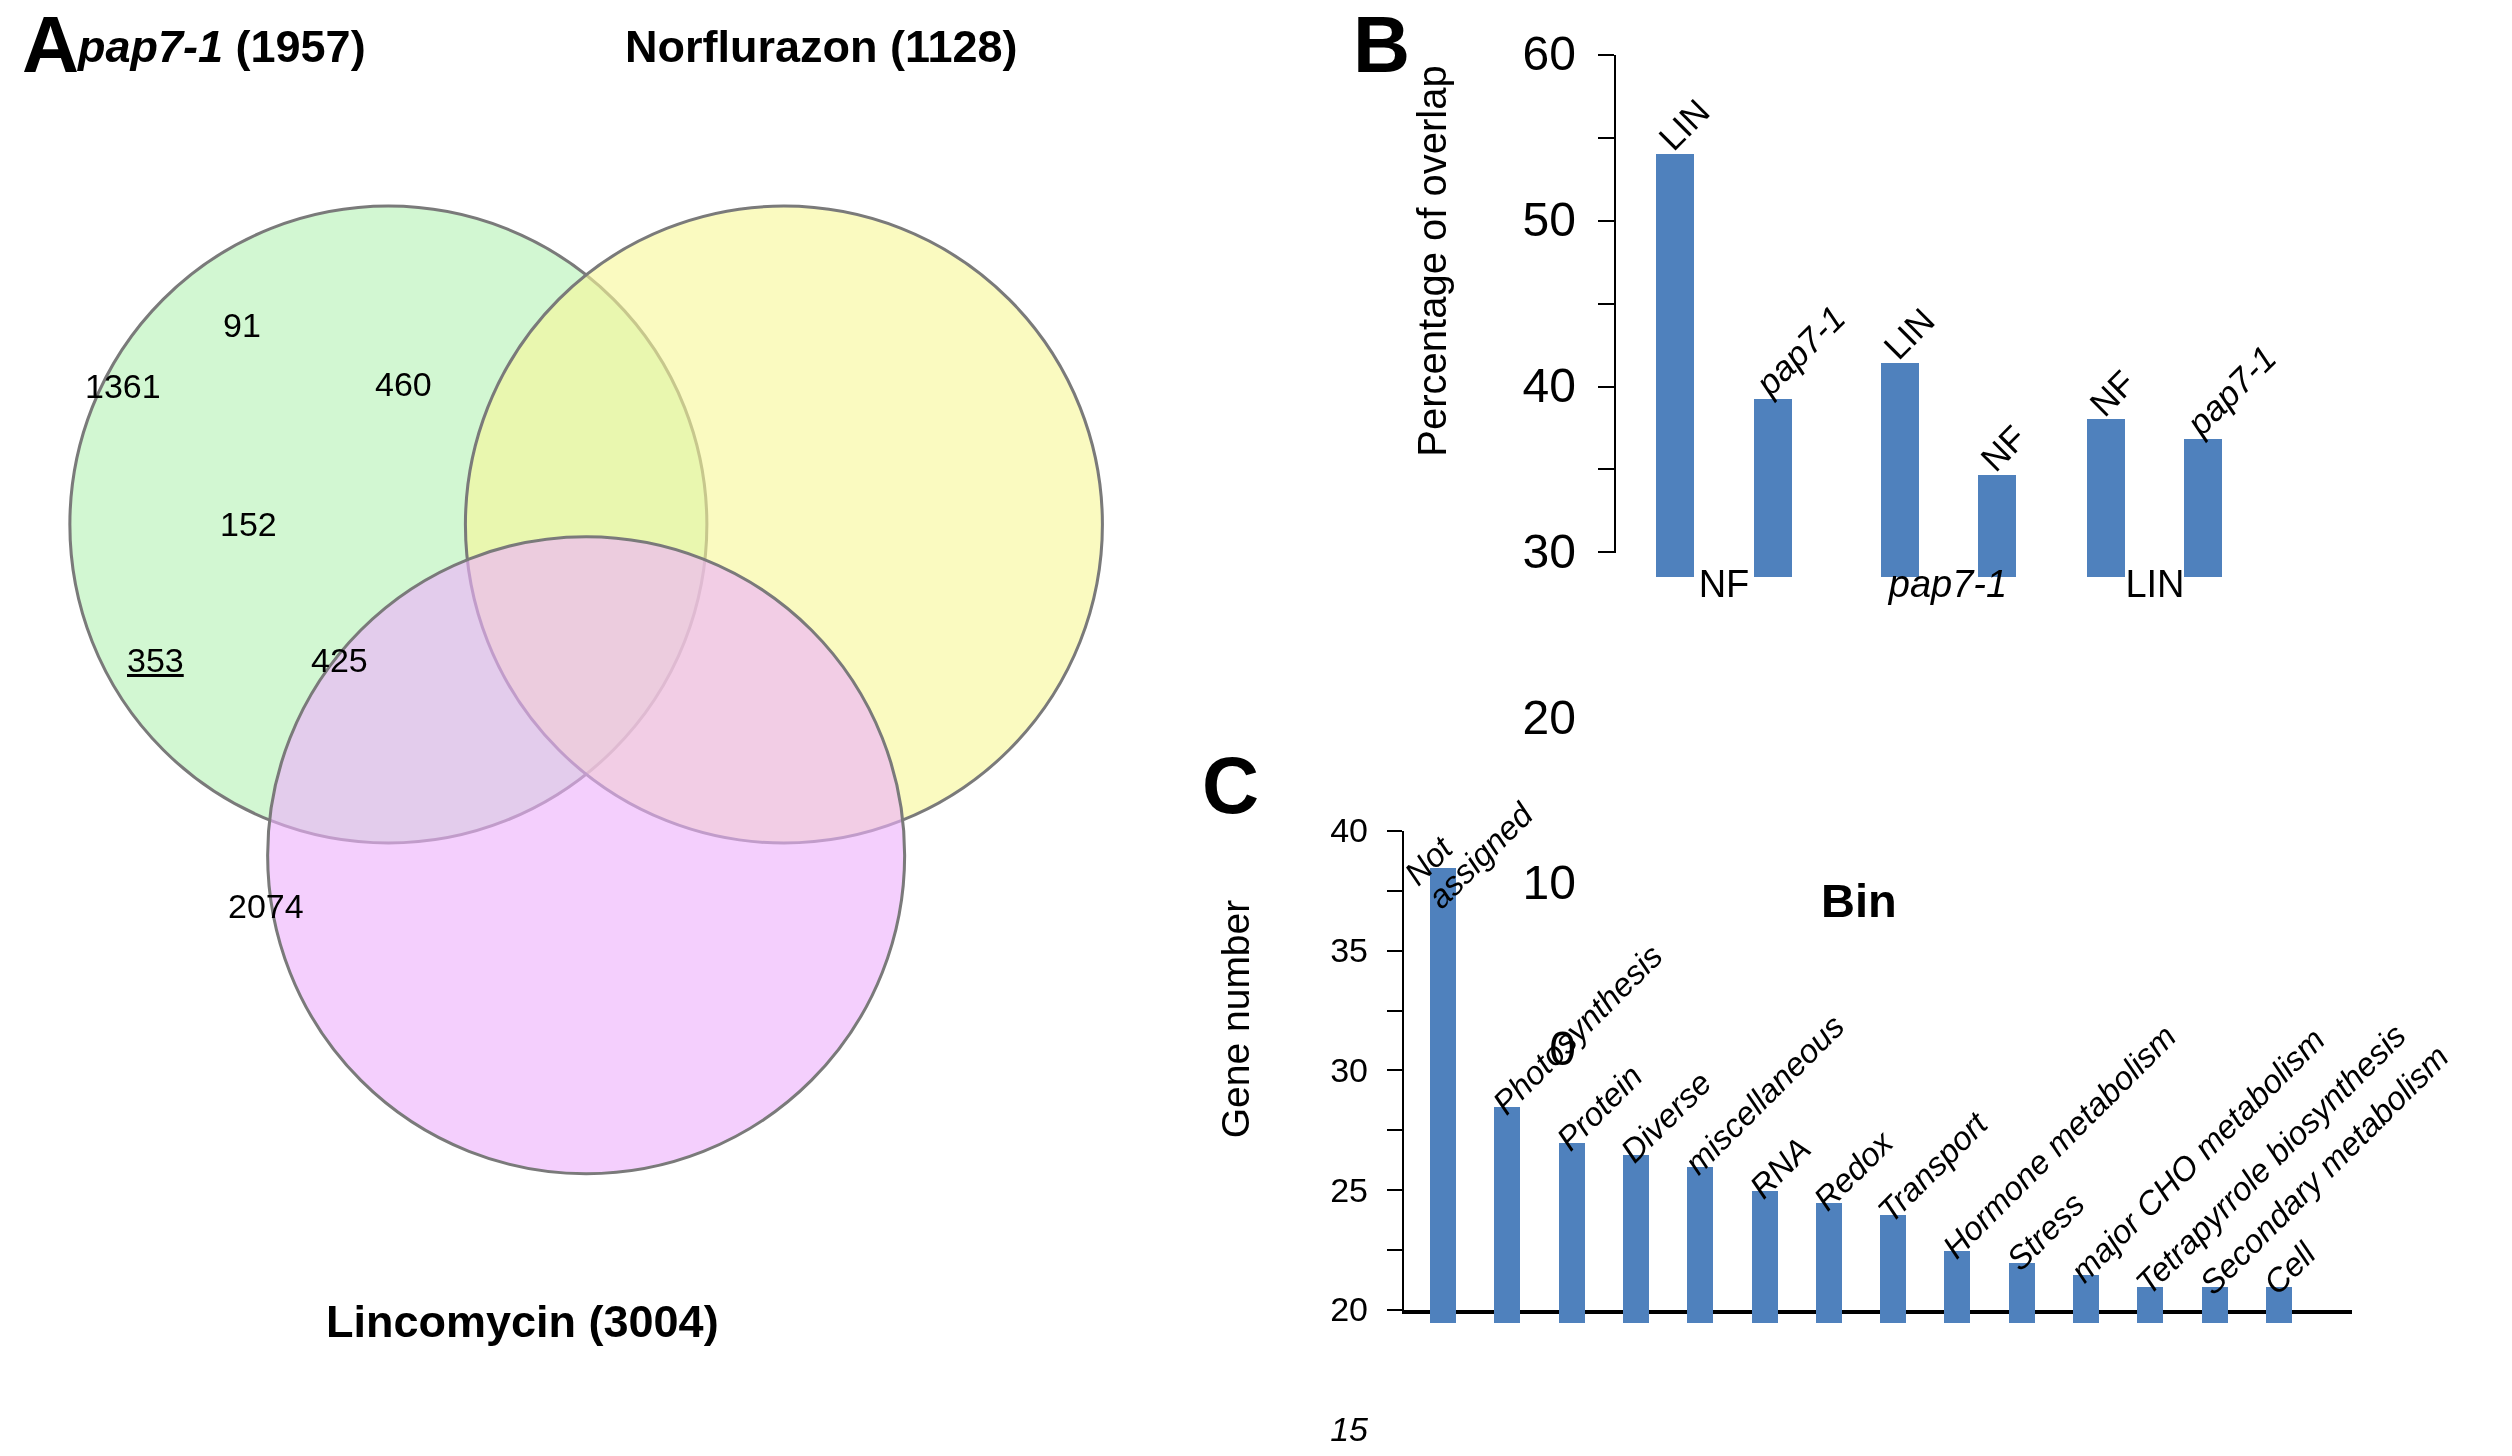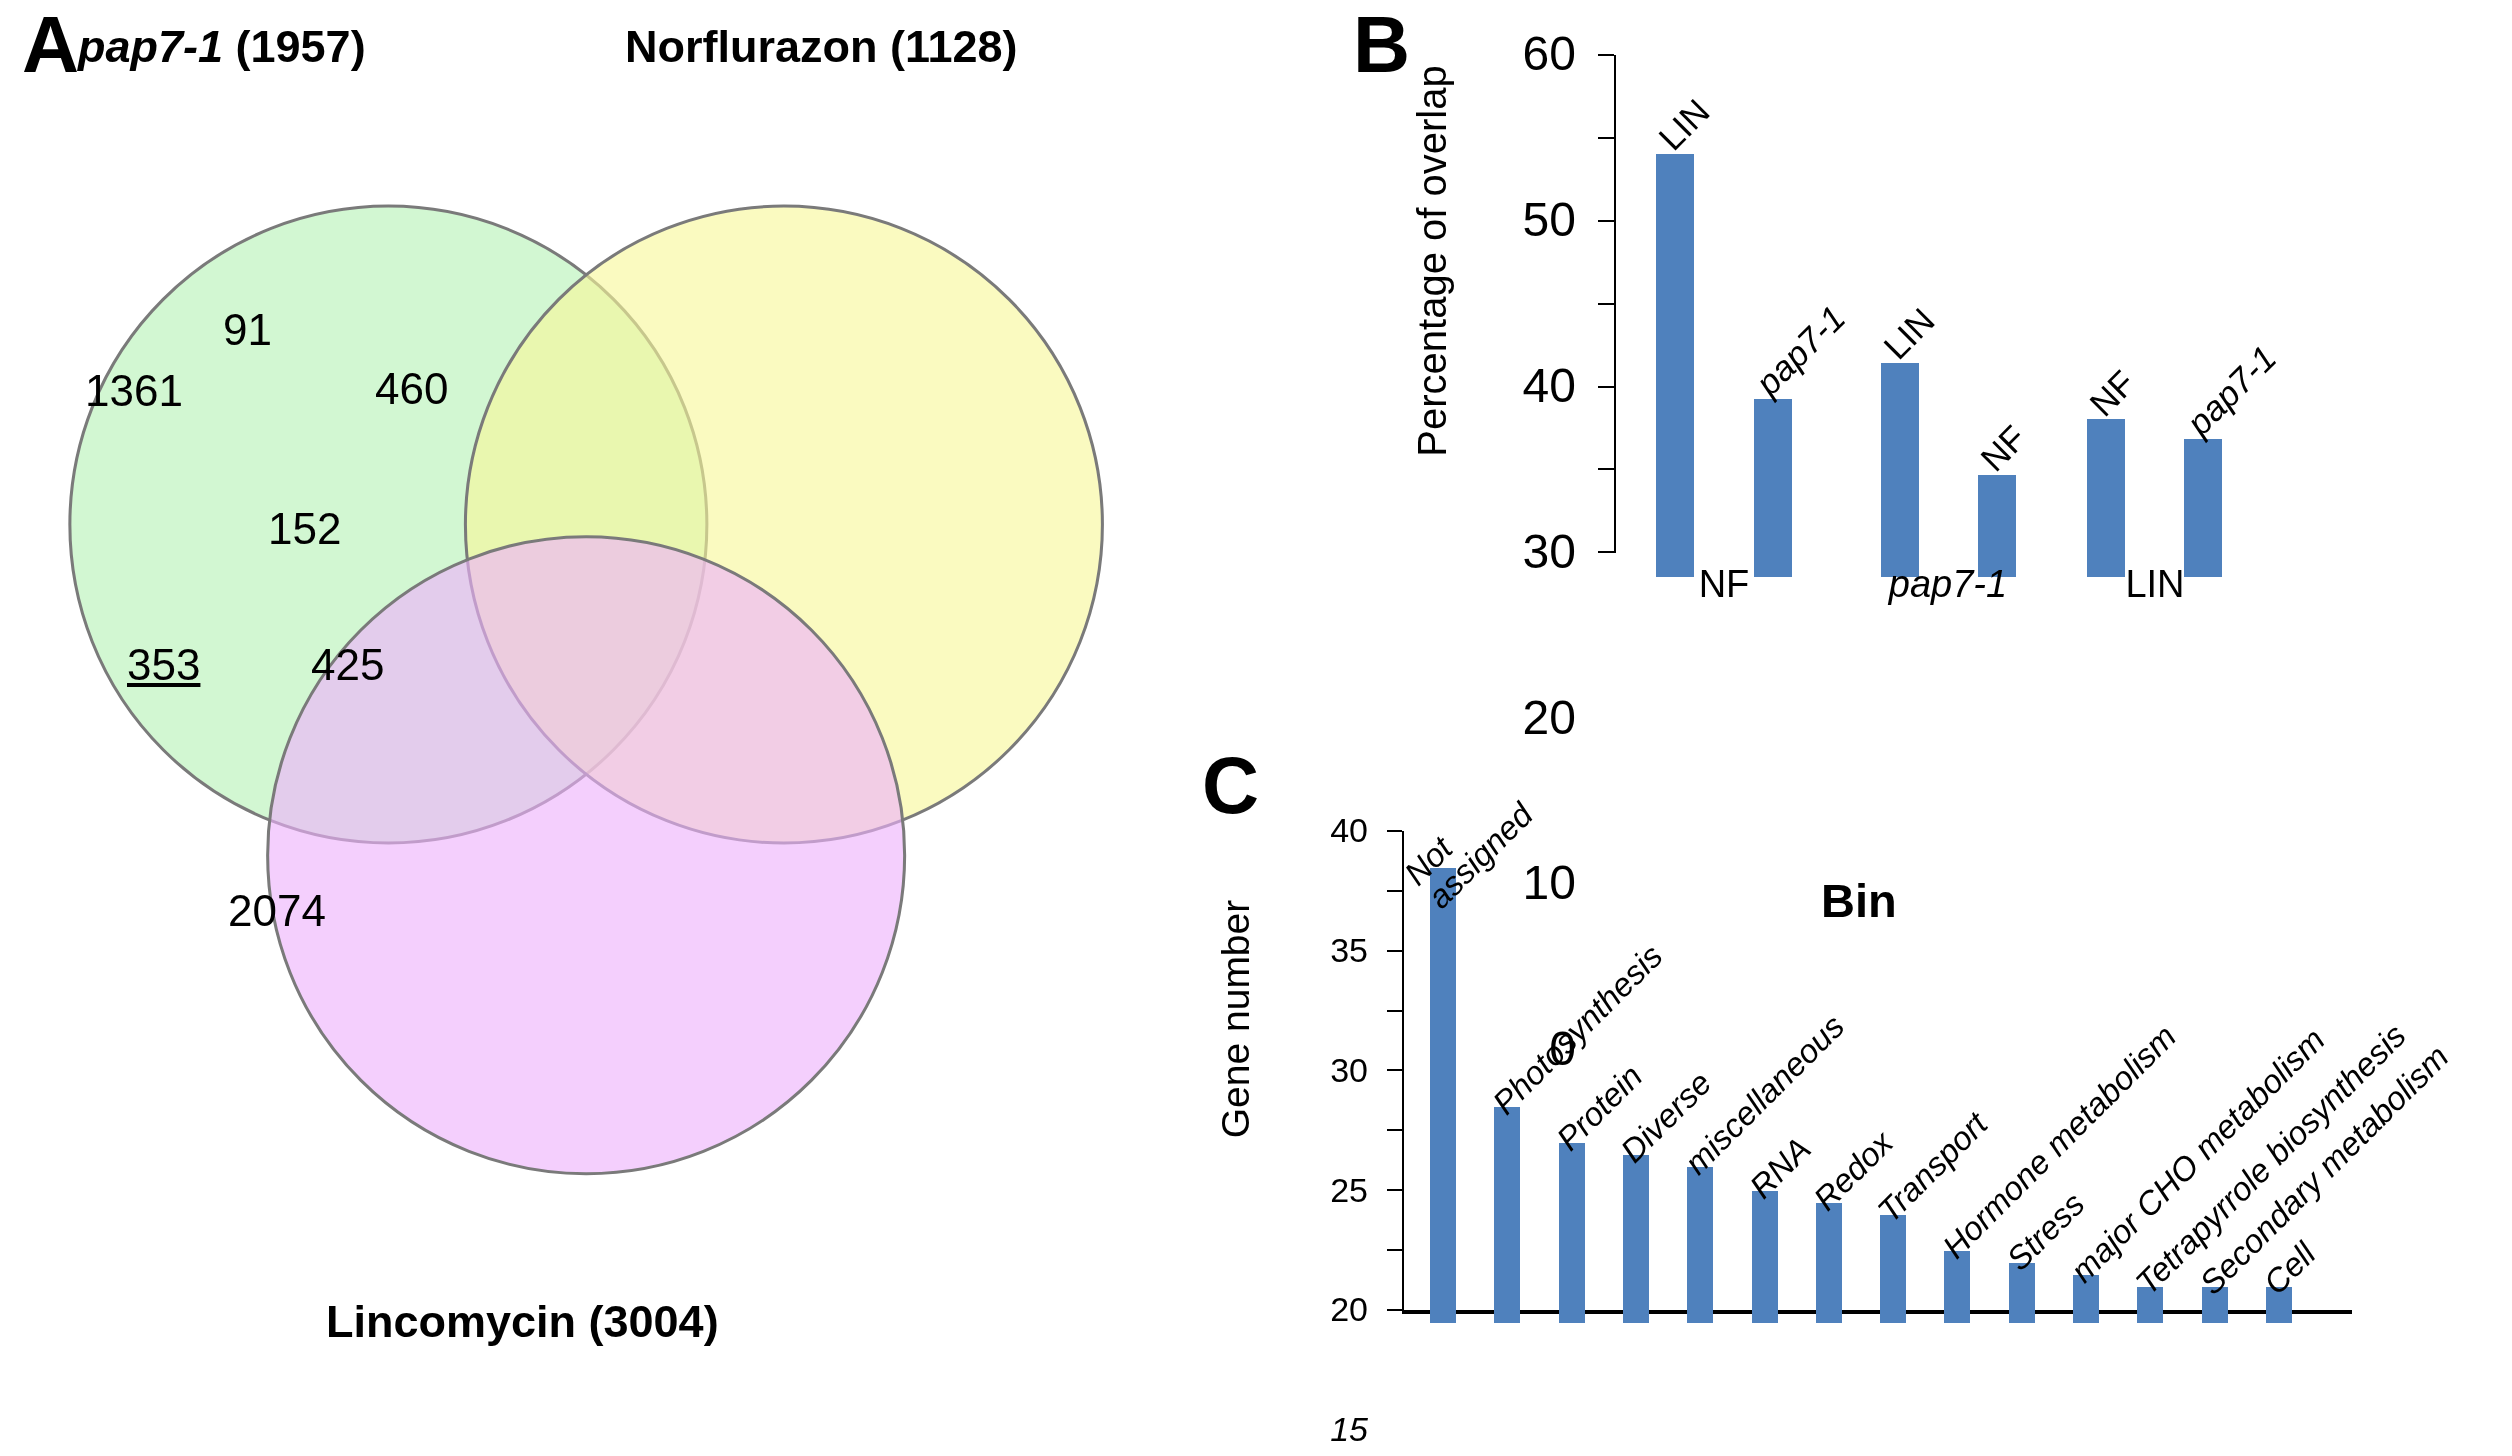--- a/index.html
+++ b/index.html
@@ -6,21 +6,21 @@
   body{width:2512px;height:1456px;position:relative;overflow:hidden;
        font-family:"Liberation Sans","DejaVu Sans",sans-serif;color:#000;}
 
   .panel-letter{position:absolute;font-weight:bold;color:#000;line-height:1;}
 
   
   #panel-a{position:absolute;left:0;top:0;width:1256px;height:1456px;}
   #venn-svg{position:absolute;left:0;top:200px;}
   .venn-title{position:absolute;font-weight:bold;font-size:45px;white-space:nowrap;line-height:1;}
   .venn-title .ital{font-style:italic;}
-  .venn-num{position:absolute;font-size:44px;white-space:nowrap;line-height:1;}
+  .venn-num{position:absolute;font-size:34px;white-space:nowrap;line-height:1;}
 
   
   #panel-b{position:absolute;left:1353px;top:0;width:971px;height:722px;}
   #b-plot{position:absolute;left:261px;top:55px;width:619px;height:522px;}
   #b-yaxis{position:absolute;left:0;top:0;width:2.4px;height:498px;background:#000;}
   .b-tick{position:absolute;left:-16px;width:16px;height:2.4px;background:#000;}
   .b-ticklabel{position:absolute;right:100%;margin-right:22px;font-size:48px;line-height:1;
                transform:translateY(-50%);white-space:nowrap;}
   .b-bar{position:absolute;bottom:0;background:#4f81bd;width:38px;}
   .b-barlabel{position:absolute;font-size:35px;font-weight:normal;white-space:nowrap;
@@ -70,21 +70,21 @@
     <g stroke="#7a7a7a" stroke-width="5">
       <circle cx="640" cy="535" r="525" fill="#b6f2b6" fill-opacity="0.62"></circle>
       <circle cx="1292" cy="535" r="525" fill="#f7f79a" fill-opacity="0.62"></circle>
       <circle cx="966" cy="1080" r="525" fill="#eeb2fb" fill-opacity="0.62"></circle>
     </g>
   </svg>
 
   <div class="venn-num" style="left:85px;top:369px;">1361</div>
   <div class="venn-num" style="left:223px;top:308px;">91</div>
   <div class="venn-num" style="left:375px;top:367px;">460</div>
-  <div class="venn-num" style="left:220px;top:507px;margin-left:48px;">152</div>
+  <div class="venn-num" style="left:220px;top:507px;">152</div>
   <div class="venn-num" style="left:127px;top:643px;text-decoration:underline;">353</div>
   <div class="venn-num" style="left:311px;top:643px;">425</div>
   <div class="venn-num" style="left:228px;top:889px;">2074</div>
 </div>
 
 <div id="panel-b">
 
   <div class="panel-letter" style="left:0px;top:4.9px;font-size:79px;">B</div>
 
   <div id="b-ylabel">Percentage of overlap</div>

